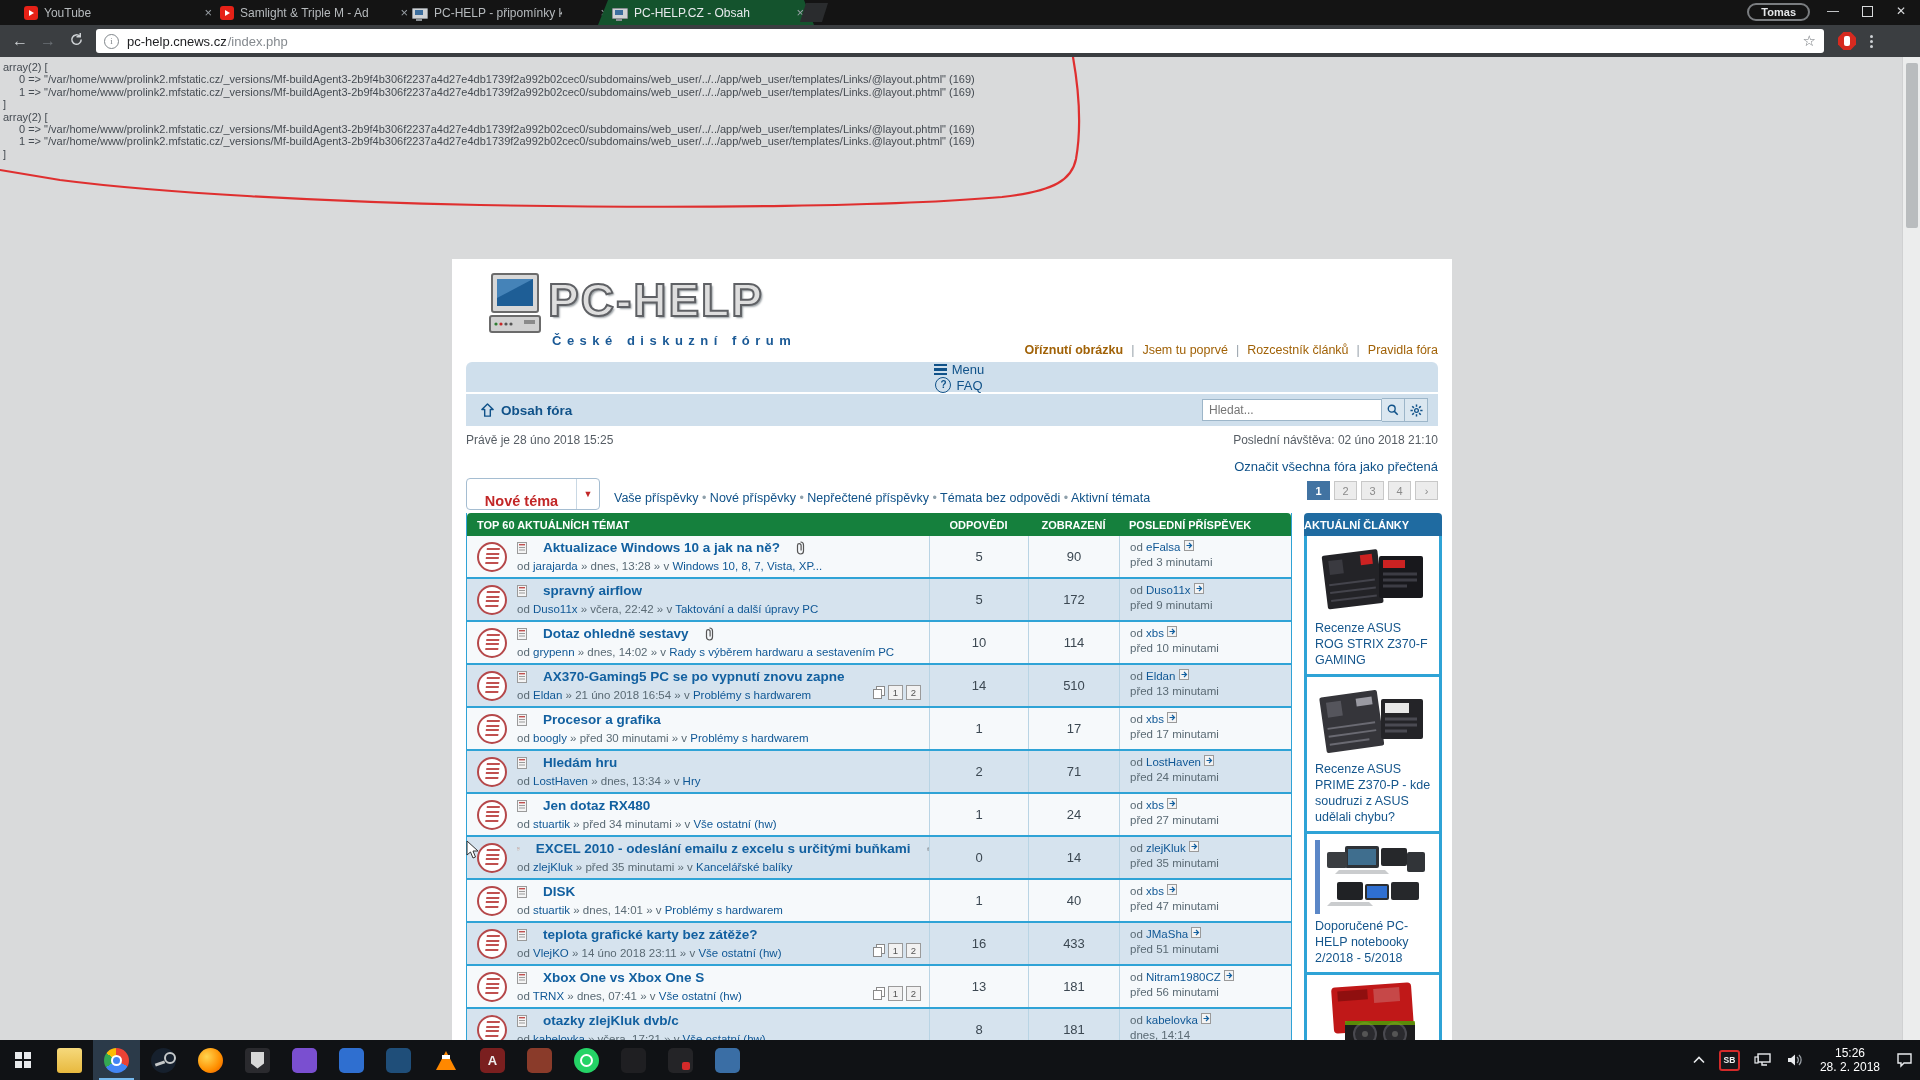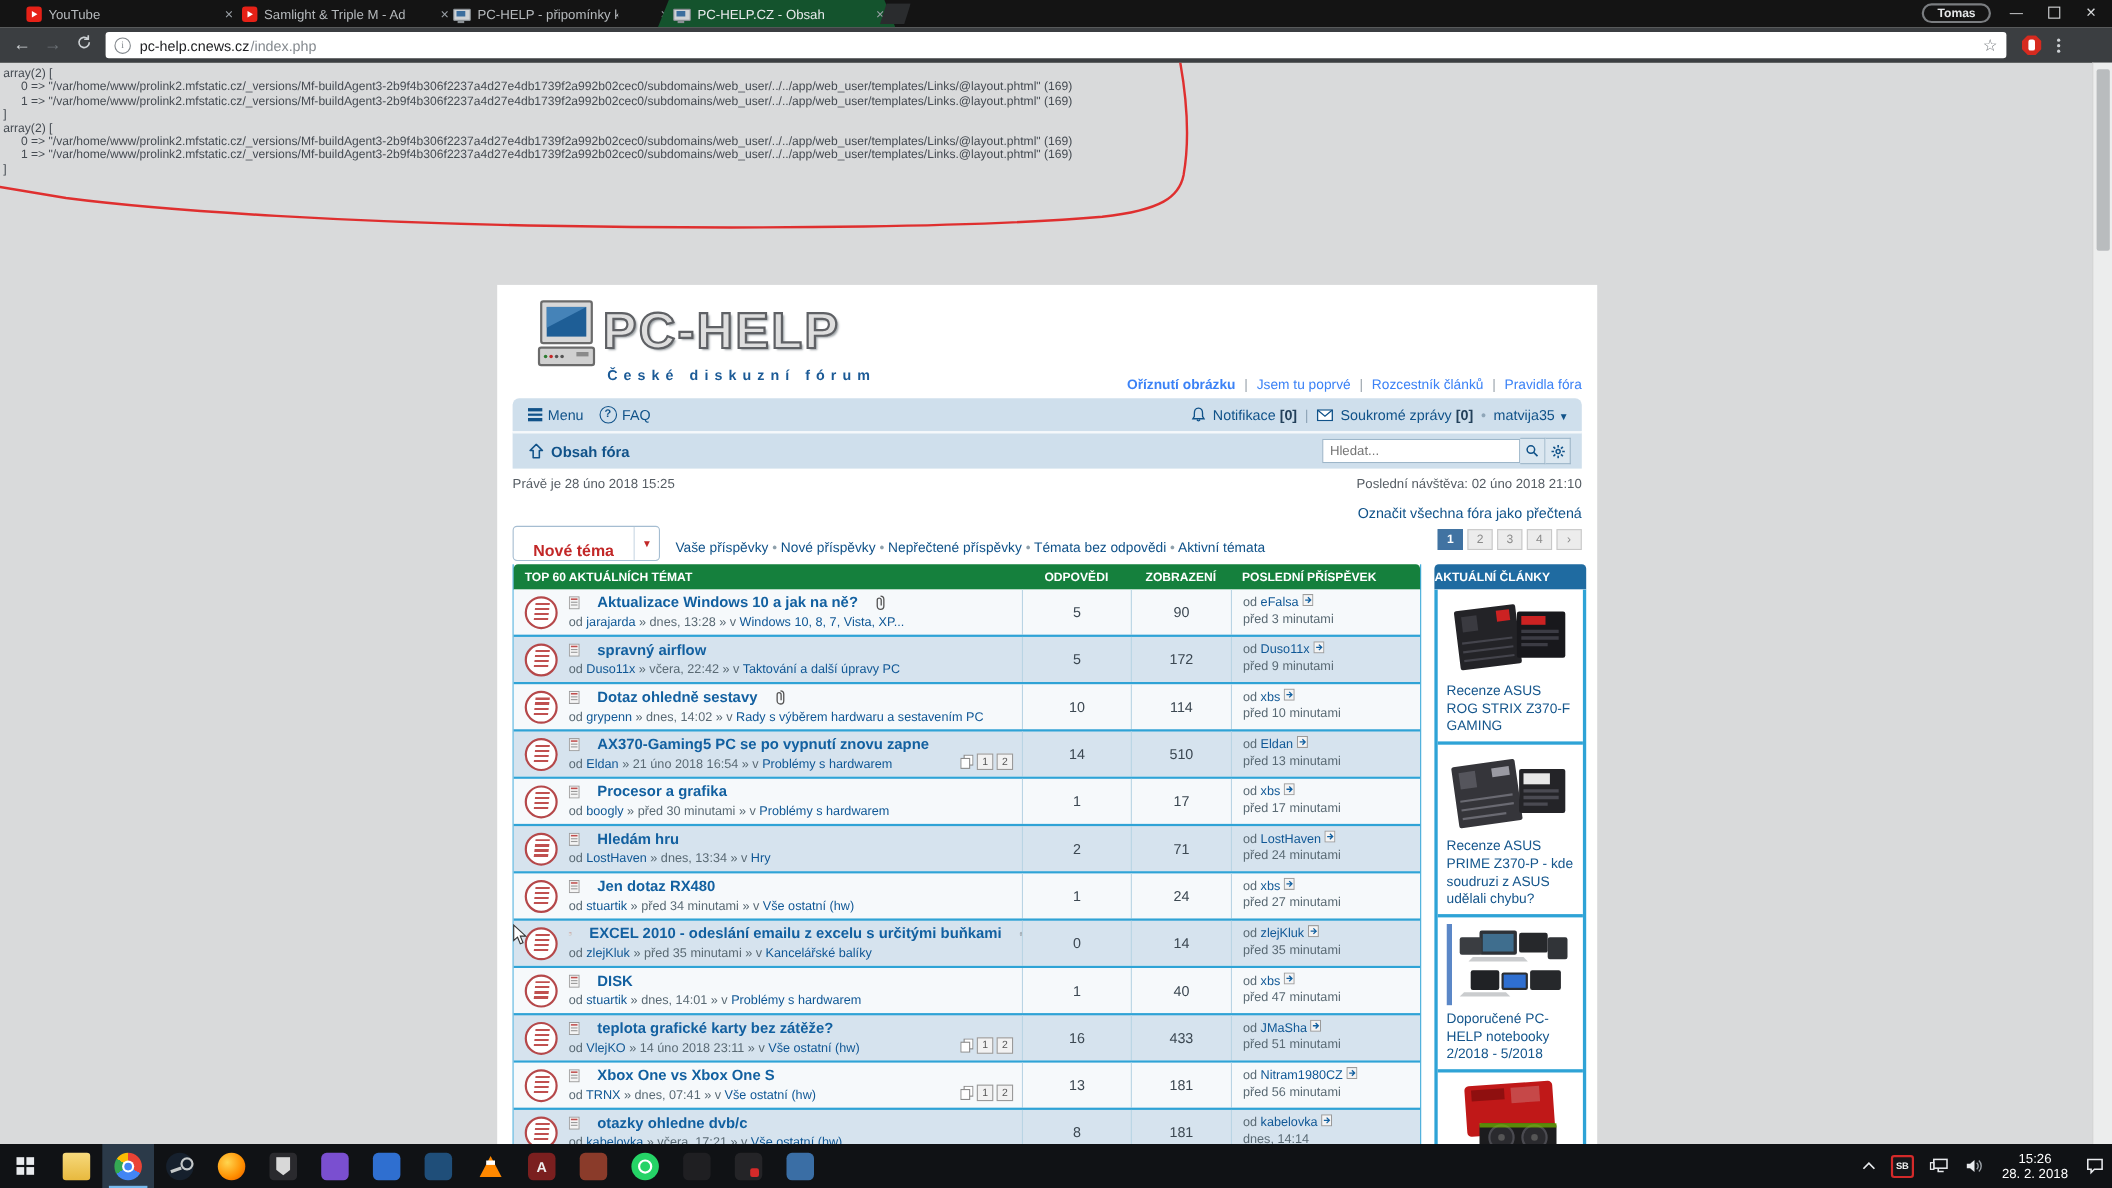--- a/index.html
+++ b/index.html
@@ -58,26 +58,26 @@
   #card{position:absolute;left:452px;top:202px;width:1000px;height:781px;background:#fff;}
 
   
   #logo-monitor{position:absolute;left:36px;top:13px;}
   #logo-title{position:absolute;left:96px;top:14px;font-size:46px;font-weight:800;letter-spacing:2px;
       color:#dedede;-webkit-text-stroke:2px #5f6165;text-shadow:2px 2px 2px #9aa0a4;}
   #logo-sub{position:absolute;left:100px;top:74px;font-size:13px;font-weight:bold;letter-spacing:5.5px;color:#1b5a96;}
 
   
   #header-links{position:absolute;right:14px;top:84px;font-size:12.5px;color:#9aa4ac;display:flex;gap:8px;}
-  #header-links a{color:#3b82f6;text-decoration:none;}
+  #header-links a{color:#a16207;text-decoration:none;}
   #header-links .hl-first{font-weight:bold;}
 
   
   #navbar{position:absolute;left:14px;top:103px;width:972px;height:30px;background:#cfdfec;
-      border-radius:6px 6px 0 0;display:flex;align-items:center;font-size:13px;color:#105289;}
+      border-radius:6px 6px 0 0;display:flex;align-items:center;font-size:13px;color:#105289;flex-direction:column;}
   #navbar .nav-item{display:flex;align-items:center;gap:5px;margin-left:14px;}
   .burger{display:flex;flex-direction:column;gap:2px;}
   .burger i{width:13px;height:2.5px;background:#105289;}
   .qmark{width:14px;height:14px;border:1.5px solid #105289;border-radius:50%;font-size:10px;
       line-height:14px;text-align:center;font-weight:bold;}
   #navbar-right{margin-left:auto;display:flex;align-items:center;gap:7px;margin-right:12px;}
   #navbar-right b{color:#23405a;}
   .nav-sep{color:#8fa6b8;}
   .caret{font-size:9px;color:#105289;}
   #breadcrumb-row{position:absolute;left:14px;top:134px;width:972px;height:32px;background:#cfdfec;
@@ -725,21 +725,21 @@
                   <i></i>
                 </span>
       <span class="topic-text">
         <span class="title-line">
           <svg width="10" height="12" viewBox="0 0 10 12">
                       <rect x="0.5" y="0.5" width="9" height="11" fill="#f4f4f4" stroke="#9a9a9a"></rect>
                       <rect x="2" y="2" width="6" height="1.4" fill="#c0504f"></rect>
                       <rect x="2" y="5" width="6" height="1" fill="#9a9a9a"></rect>
                       <rect x="2" y="7.5" width="6" height="1" fill="#9a9a9a"></rect>
                     </svg>
-          <a href="#" class="topic-title">otazky ohledne dvb/c</a>
+          <a href="#" class="topic-title">otazky zlejKluk dvb/c</a>
 
         </span>
         <span class="meta">od <a href="#">kabelovka</a> » včera, 17:21 » v <a href="#">Vše ostatní (hw)</a></span>
       </span>
 
     </div>
     <div class="col-replies">8</div>
     <div class="col-views">181</div>
     <div class="col-last">
       <span class="lp-line"><span>od </span><a href="#" class="lp-author">kabelovka</a>

